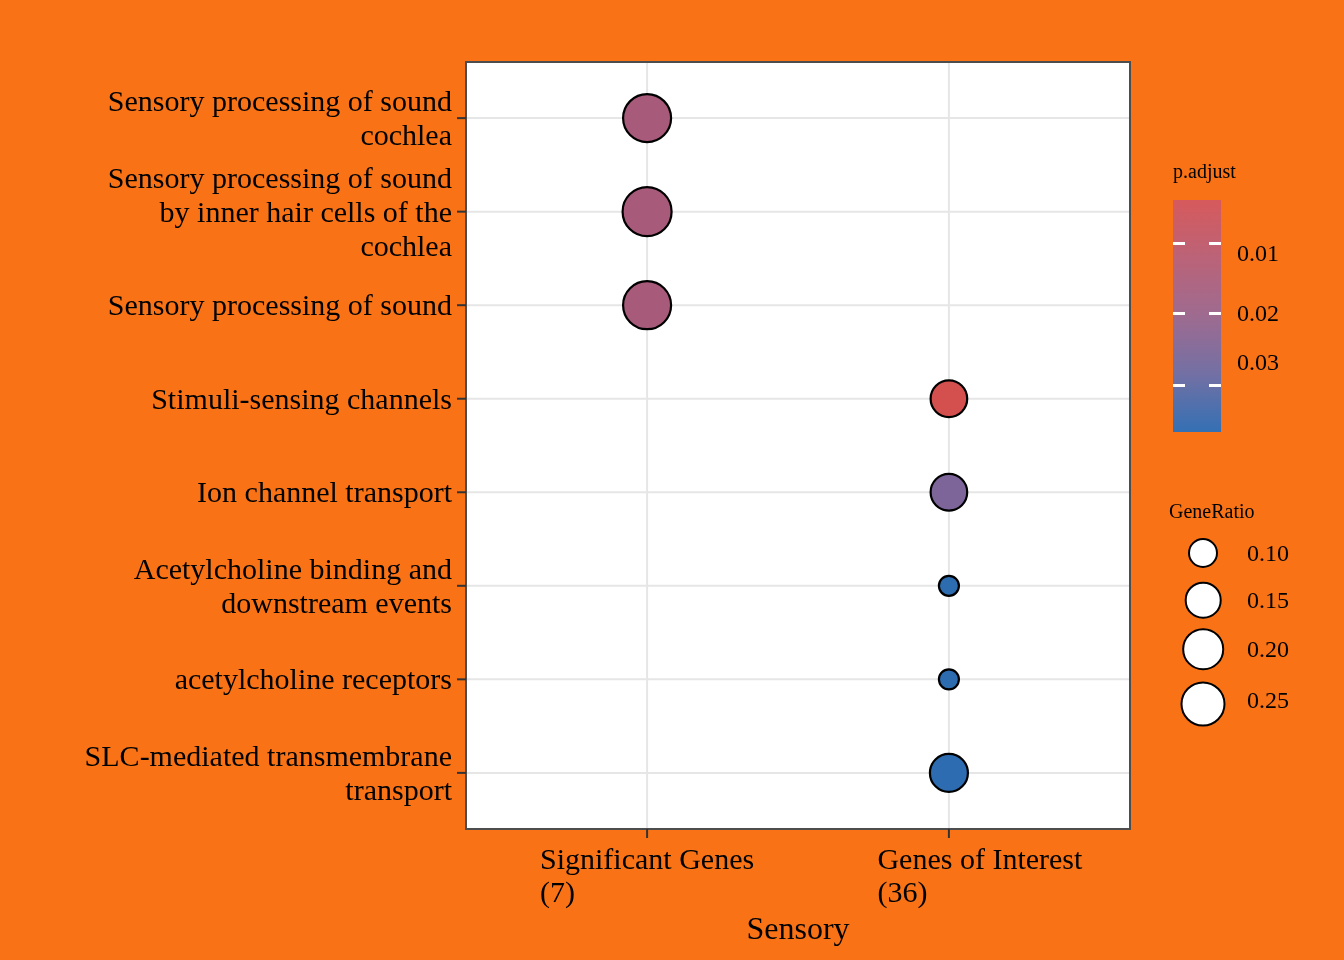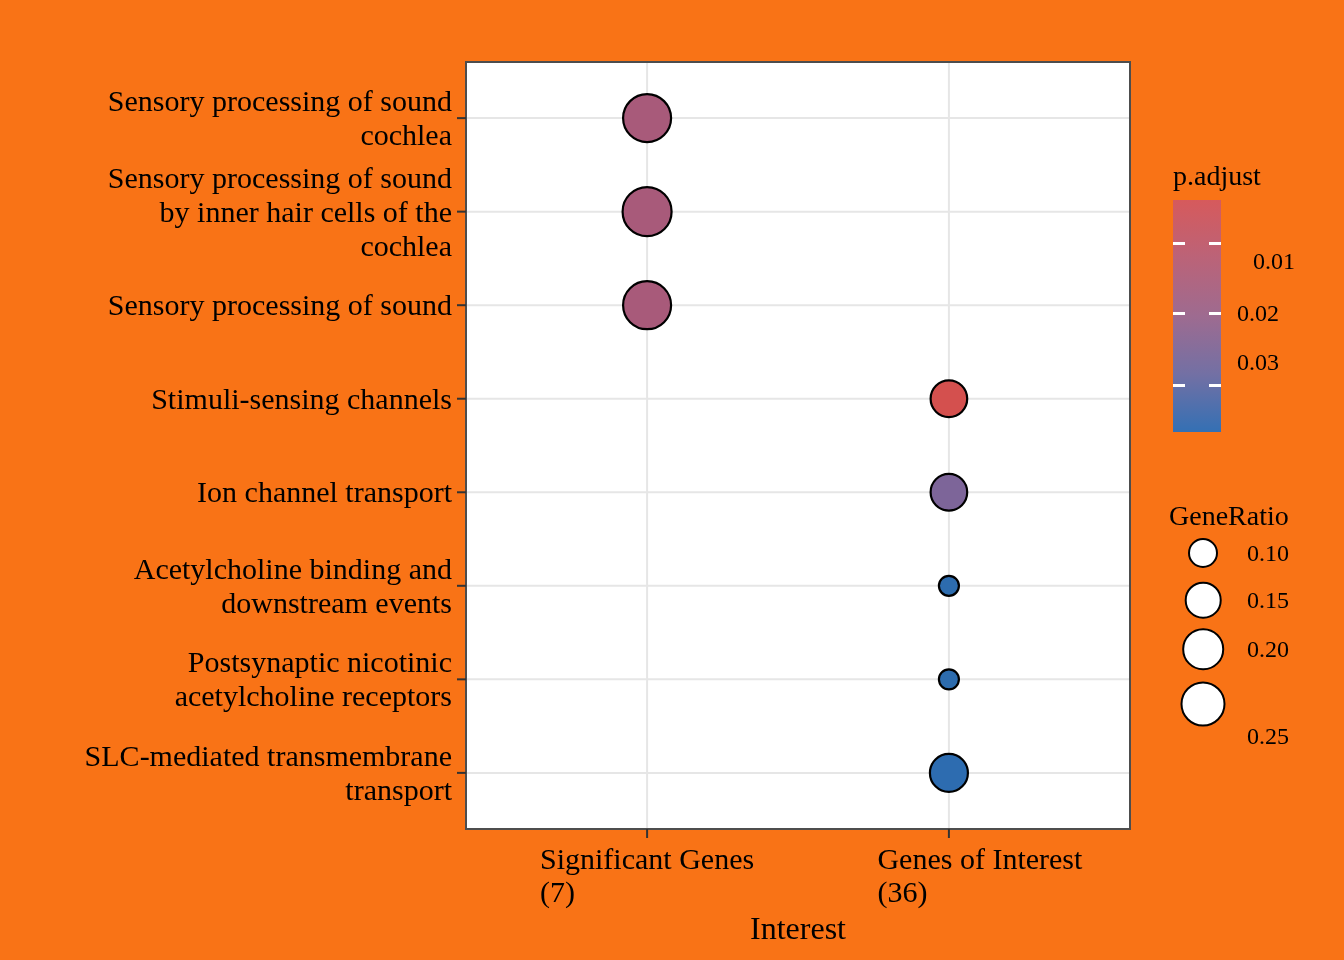--- a/index.html
+++ b/index.html
@@ -13,21 +13,21 @@
     text-align:right;font-size:30px;line-height:34px;white-space:nowrap;
   }
   .xlabel{
     position:absolute;transform:translateX(-50%);
     text-align:left;font-size:30px;line-height:33px;white-space:nowrap;
   }
   .axis-title{
     position:absolute;left:466px;width:664px;top:910px;
     text-align:center;font-size:32px;
   }
-  .legend-title{position:absolute;font-size:28px;white-space:nowrap;}
+  .legend-title{position:absolute;font-size:20px;white-space:nowrap;}
   #colorbar{
     position:absolute;left:1173px;top:200px;width:48px;height:232px;
   }
   .cbar-tick{position:absolute;height:3px;background:#ffffff;width:12px;}
   .cbar-label{
     position:absolute;left:1237px;transform:translateY(-50%);
     font-size:24px;white-space:nowrap;
   }
   .size-circle{
     position:absolute;border:2.5px solid #000;border-radius:50%;
@@ -92,61 +92,60 @@
         <div>Stimuli-sensing channels</div>
       </div>
       <div class="ylabel" style="top: 492.268px;">
         <div>Ion channel transport</div>
       </div>
       <div class="ylabel" style="top: 585.805px;">
         <div>Acetylcholine binding and</div>
         <div>downstream events</div>
       </div>
       <div class="ylabel" style="top: 679.341px;">
-        <div>Postsynaptic nicotinic</div>
         <div>acetylcholine receptors</div>
       </div>
       <div class="ylabel" style="top: 772.878px;">
         <div>SLC-mediated transmembrane</div>
         <div>transport</div>
       </div>
     </div>
   <div id="x-labels">
       <div class="xlabel" style="left: 647.091px; top: 842px;">
         <div>Significant Genes</div>
         <div>(7)</div>
       </div>
       <div class="xlabel" style="left: 948.909px; top: 842px; margin-left: 31px;">
         <div>Genes of Interest</div>
         <div>(36)</div>
       </div>
     </div>
 
-  <div class="axis-title">Interest</div>
+  <div class="axis-title">Sensory</div>
 
   <div class="legend-title" style="left:1173px;top:160px;">p.adjust</div>
   <div id="colorbar" style="background: linear-gradient(rgb(214, 90, 92), rgb(187, 99, 120), rgb(158, 107, 144), rgb(115, 112, 164), rgb(52, 112, 180));"></div>
   <div id="colorbar-ticks">
       <div class="cbar-tick" style="left: 1173px; top: 242px;"></div>
       <div class="cbar-tick" style="left: 1209px; top: 242px;"></div>
       <div class="cbar-tick" style="left: 1173px; top: 312px;"></div>
       <div class="cbar-tick" style="left: 1209px; top: 312px;"></div>
       <div class="cbar-tick" style="left: 1173px; top: 384px;"></div>
       <div class="cbar-tick" style="left: 1209px; top: 384px;"></div>
     </div>
   <div id="colorbar-labels">
-      <div class="cbar-label" style="top: 261px; margin-left: 16px;">0.01</div>
+      <div class="cbar-label" style="top: 253px;">0.01</div>
       <div class="cbar-label" style="top: 313px;">0.02</div>
       <div class="cbar-label" style="top: 362px;">0.03</div>
     </div>
 
   <div class="legend-title" style="left:1169px;top:500px;">GeneRatio</div>
   <div id="size-legend">
       <div class="size-circle" style="height: 30px; width: 30px; left: 1203px; top: 553px;"></div>
       <div class="size-label" style="top: 553px;">0.10</div>
       <div class="size-circle" style="height: 36.6px; width: 36.6px; left: 1203px; top: 600px;"></div>
       <div class="size-label" style="top: 600px;">0.15</div>
       <div class="size-circle" style="height: 41.6px; width: 41.6px; left: 1203px; top: 649px;"></div>
       <div class="size-label" style="top: 649px;">0.20</div>
       <div class="size-circle" style="height: 45px; width: 45px; left: 1203px; top: 704px;"></div>
-      <div class="size-label" style="top: 736px;">0.25</div>
+      <div class="size-label" style="top: 700px;">0.25</div>
     </div>
 </div>
 
 </body></html>

